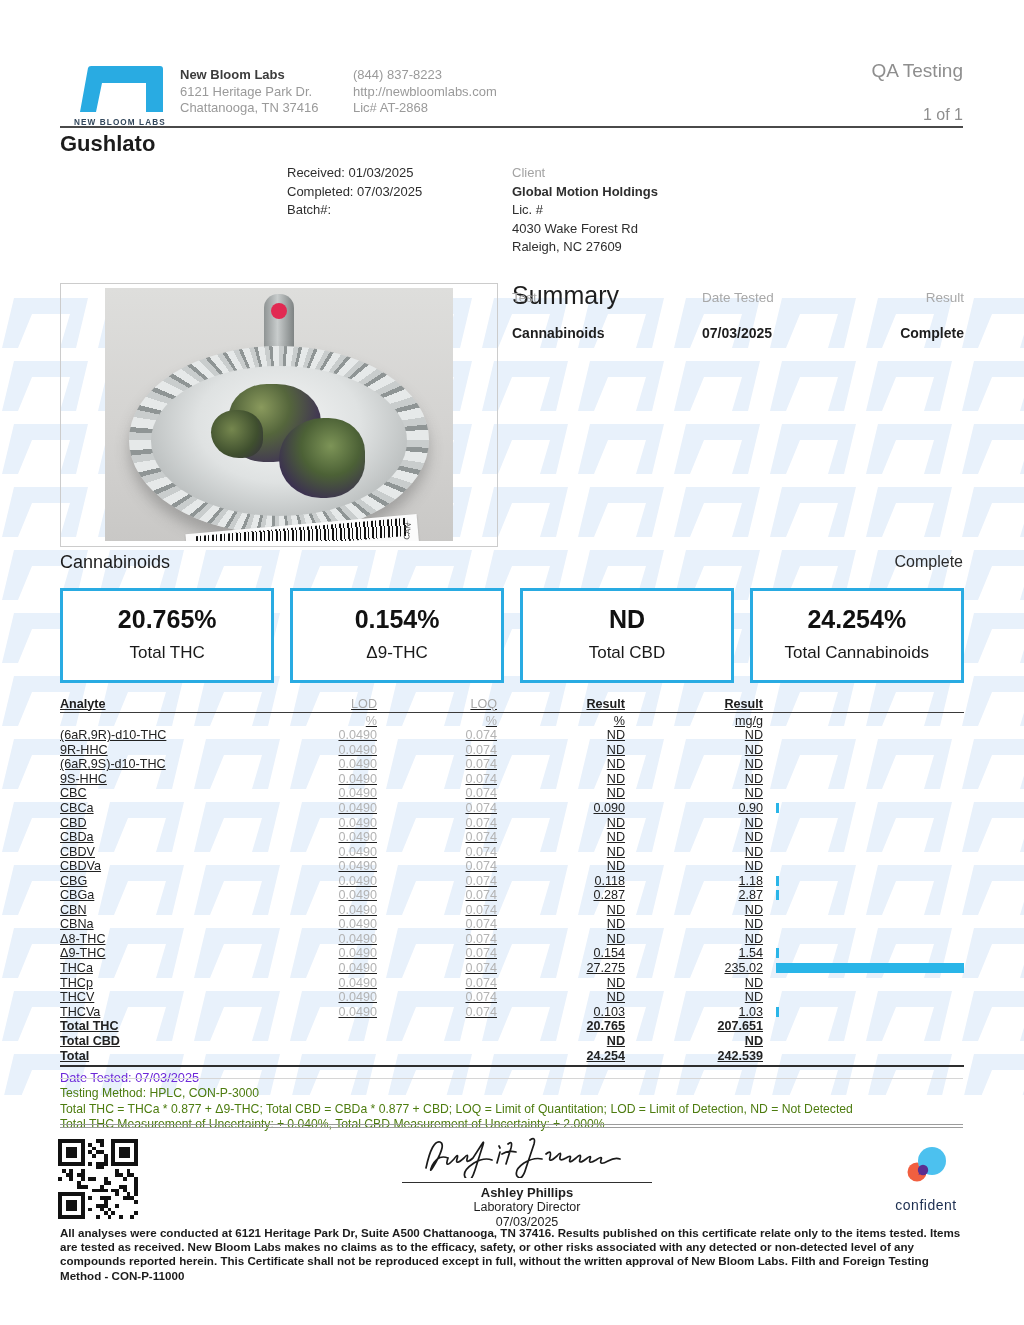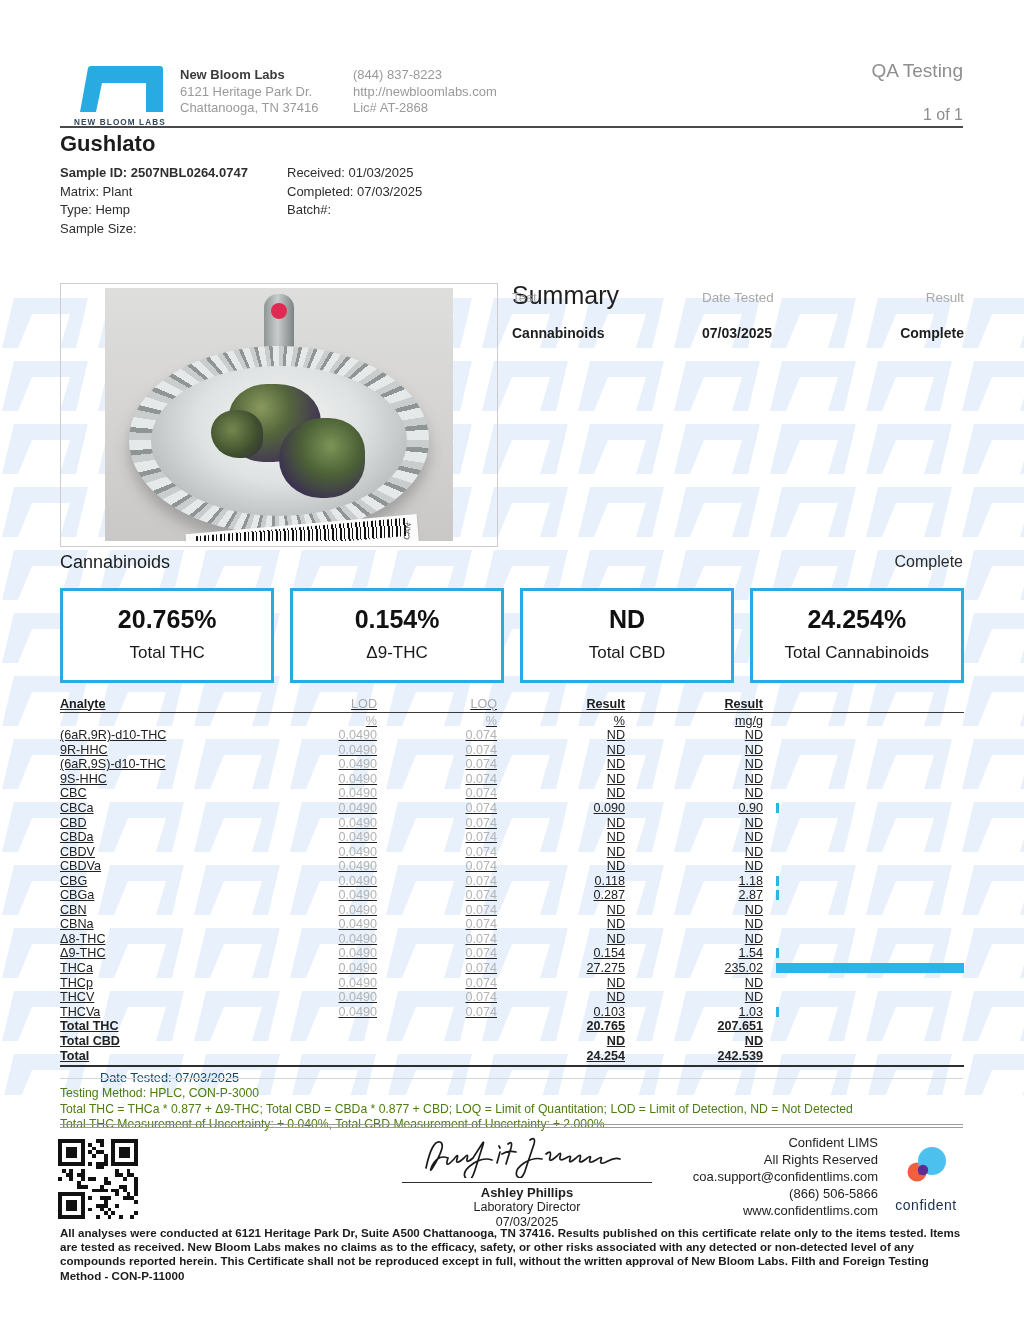--- a/index.html
+++ b/index.html
@@ -70,21 +70,21 @@
   .c-bar{flex:1;padding-left:13px;display:flex;align-items:center;}
   .thead .c-name{font-weight:bold;color:#1c1c1c;}
   .thead .c-lod,.thead .c-loq{color:#a8a8a8;}
   .thead .c-pct,.thead .c-mgg{font-weight:bold;color:#1c1c1c;}
   .units{height:15px;}
   .units .c-lod,.units .c-loq{color:#b3b3b3;}
   .dim{color:#b3b3b3;}
   .bar{height:10px;background:#29b5e8;}
   .totals .trow{font-weight:bold;height:14.8px;}
   .tbl-bottom{border-top:2px solid #2e2e2e;margin-top:2px;}
-  .datetested{font-size:12.8px;color:#0c4a6e;padding-top:3px;margin-left:40px;}
+  .datetested{font-size:12.8px;color:#6d28d9;padding-top:3px;}
   .thin-line{border-top:1px solid #d6d6d6;}
   .method{font-size:12.2px;line-height:15.5px;color:#4d7c0f;}
   .dbl-line{border-top:1px solid #9c9c9c;border-bottom:1px solid #9c9c9c;height:2px;}
   
   .sig-wrap{text-align:center;}
   .sig-line{border-top:1.4px solid #2f2f2f;width:250px;margin:0 auto;}
   .sig-name{font-size:13px;color:#1e1e1e;font-weight:bold;margin-top:2px;}
   .sig-role,.sig-date{font-size:12.5px;color:#1e1e1e;line-height:15px;}
   .lims{font-size:13px;line-height:17px;color:#1d1d1d;text-align:right;}
   .confident-text{font-size:14px;color:#1b2d4f;letter-spacing:.5px;text-align:center;margin-top:10px;}
@@ -118,30 +118,31 @@
   <div class="abs z1 lab-col" style="left:353px;top:67px;">
     <div>(844) 837-8223</div>
     <div>http://newbloomlabs.com</div>
     <div>Lic# AT-2868</div>
   </div>
   <div class="abs z1 qa" style="right:61px;top:60px;">QA Testing</div>
   <div class="abs z1 pageno" style="right:61px;top:106px;">1 of 1</div>
   <div class="hdr-line z1"></div>
 
   <div class="abs z1 title" style="left:60px;top:131px;">Gushlato</div>
-  <div class="abs z1 info" style="left:60px;top:164px;">
-    <div class="bold">Sample ID: 2507NBL0264.0747</div>
-    <div>Matrix: Plant</div>
-    <div>Type: Hemp</div>
-    <div>Sample Size:</div>
-  </div>
   <div class="abs z1 info" style="left:287px;top:164px;">
     <div>Received: 01/03/2025</div>
     <div>Completed: 07/03/2025</div>
     <div>Batch#:</div>
+  </div>
+  <div class="abs z1 info" style="left:512px;top:164px;">
+    <div class="gray">Client</div>
+    <div class="bold">Global Motion Holdings</div>
+    <div>Lic. #</div>
+    <div>4030 Wake Forest Rd</div>
+    <div>Raleigh, NC 27609</div>
   </div>
 
   <div class="abs z1 photo-frame">
     <div class="photo">
       <div class="dish-tab">
         <div class="dish-dot"></div>
       </div>
       <div class="dish-rim">
         <div class="dish-inner">
           <div class="bud bud1"></div>
@@ -522,27 +523,20 @@
   <div class="abs z1 sig-wrap" style="left:387px;top:1132px;width:280px;">
     <svg width="230" height="46" viewBox="0 0 230 46">
       <path d="M14,36 Q20,8 28,10 Q34,12 24,30 Q16,44 20,34 Q26,22 36,26 Q32,38 42,27 Q47,20 45,27 Q43,34 52,26 Q57,20 55,27 Q54,32 61,26 L70,12 Q73,7 70,16 L63,38 Q58,54 53,45 Q50,39 62,31 Q72,25 80,28 M88,20 L85,31 M87,14 L88,16 M96,12 Q101,8 99,16 L94,32 M90,22 Q97,18 104,20 M118,8 Q124,4 122,12 L114,36 Q110,50 105,44 Q102,38 112,31 Q122,25 130,27 M134,22 Q140,17 138,25 Q136,32 145,24 Q150,18 148,25 Q147,30 154,26 Q160,22 158,27 Q156,33 164,26 Q170,20 168,27 Q166,33 174,27 Q180,22 178,27 Q176,33 184,28 Q191,23 189,28 Q187,34 196,29 Q203,25 208,27" fill="none" stroke="#1a1a1a" stroke-width="1.7" stroke-linecap="round"></path>
     </svg>
     <div class="sig-line"></div>
     <div class="sig-name">Ashley Phillips</div>
     <div class="sig-role">Laboratory Director</div>
     <div class="sig-date">07/03/2025</div>
   </div>
 
-  <div class="abs z1 lims" style="right:146px;top:1134px;">
-    <div>Confident LIMS</div>
-    <div>All Rights Reserved</div>
-    <div>coa.support@confidentlims.com</div>
-    <div>(866) 506-5866</div>
-    <div>www.confidentlims.com</div>
-  </div>
   <div class="abs z1" style="right:62px;top:1145px;width:72px;">
     <svg width="60" height="42" viewBox="0 0 60 42" style="display:block;margin:0 auto;">
       <circle cx="21" cy="27" r="9.5" fill="#f15f40"></circle>
       <circle cx="36" cy="16" r="14" fill="#4cc1ef"></circle>
       <path d="M27.2,21.6 A9.5,9.5 0 0 1 22.6,30.2 A14,14 0 0 1 27.2,21.6 Z" fill="#5b2d91"></path>
       <circle cx="27" cy="25" r="5.2" fill="#5b2d91"></circle>
     </svg>
     <div class="confident-text">confident</div>
   </div>
 

